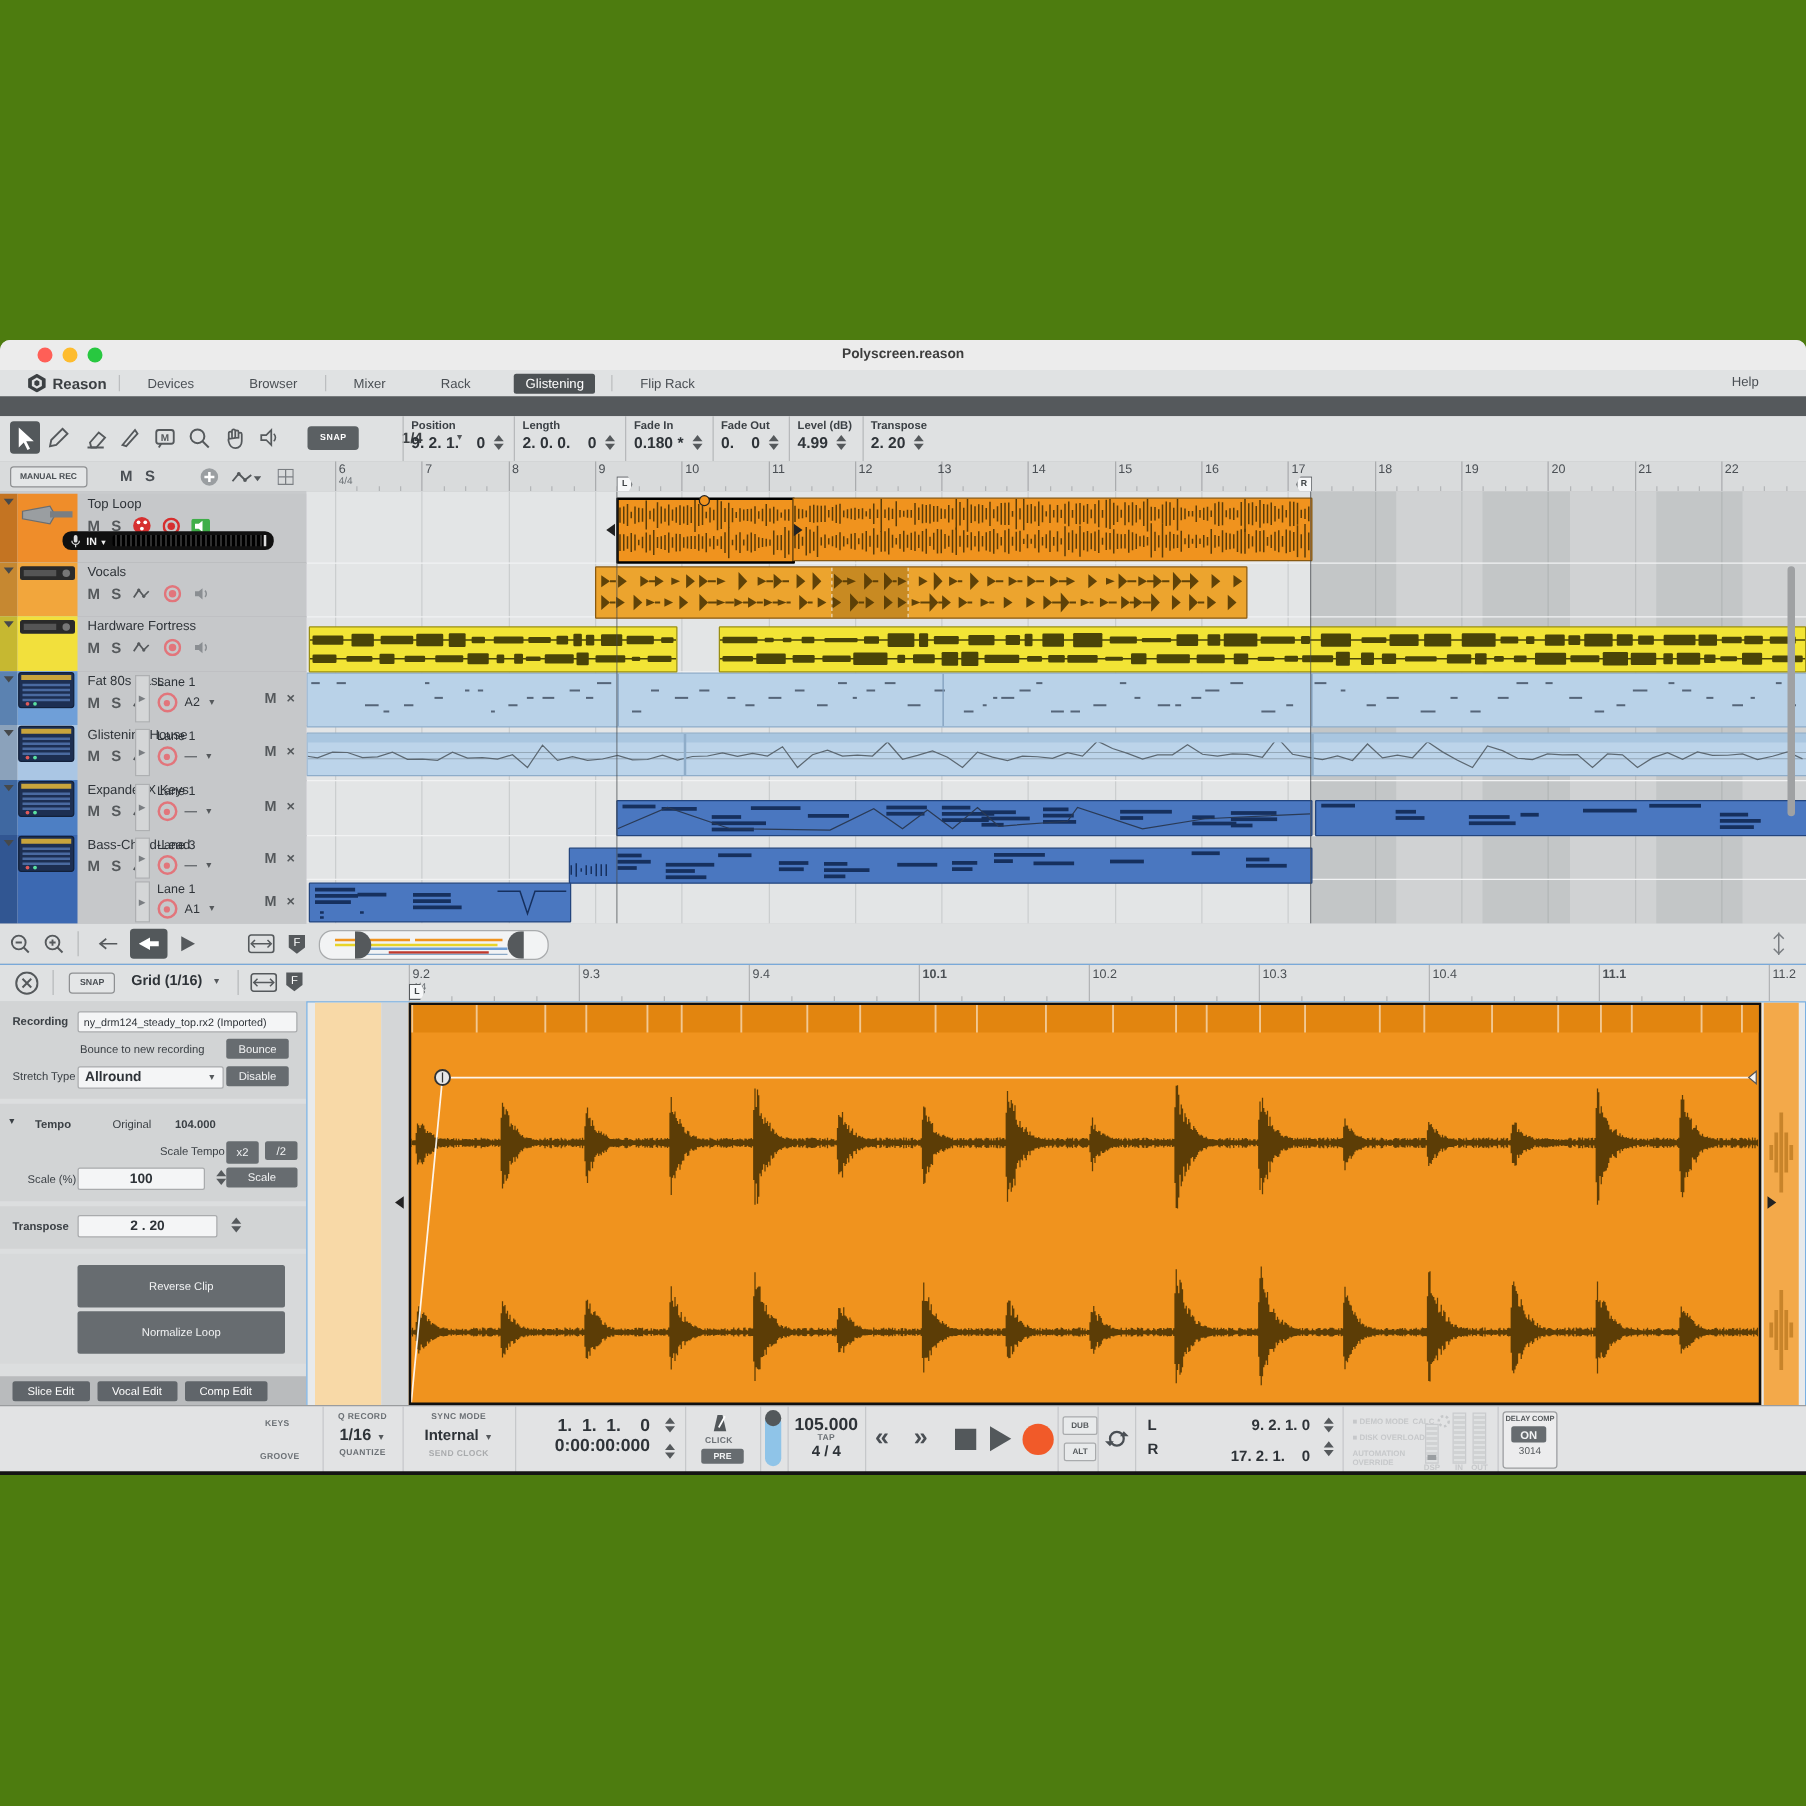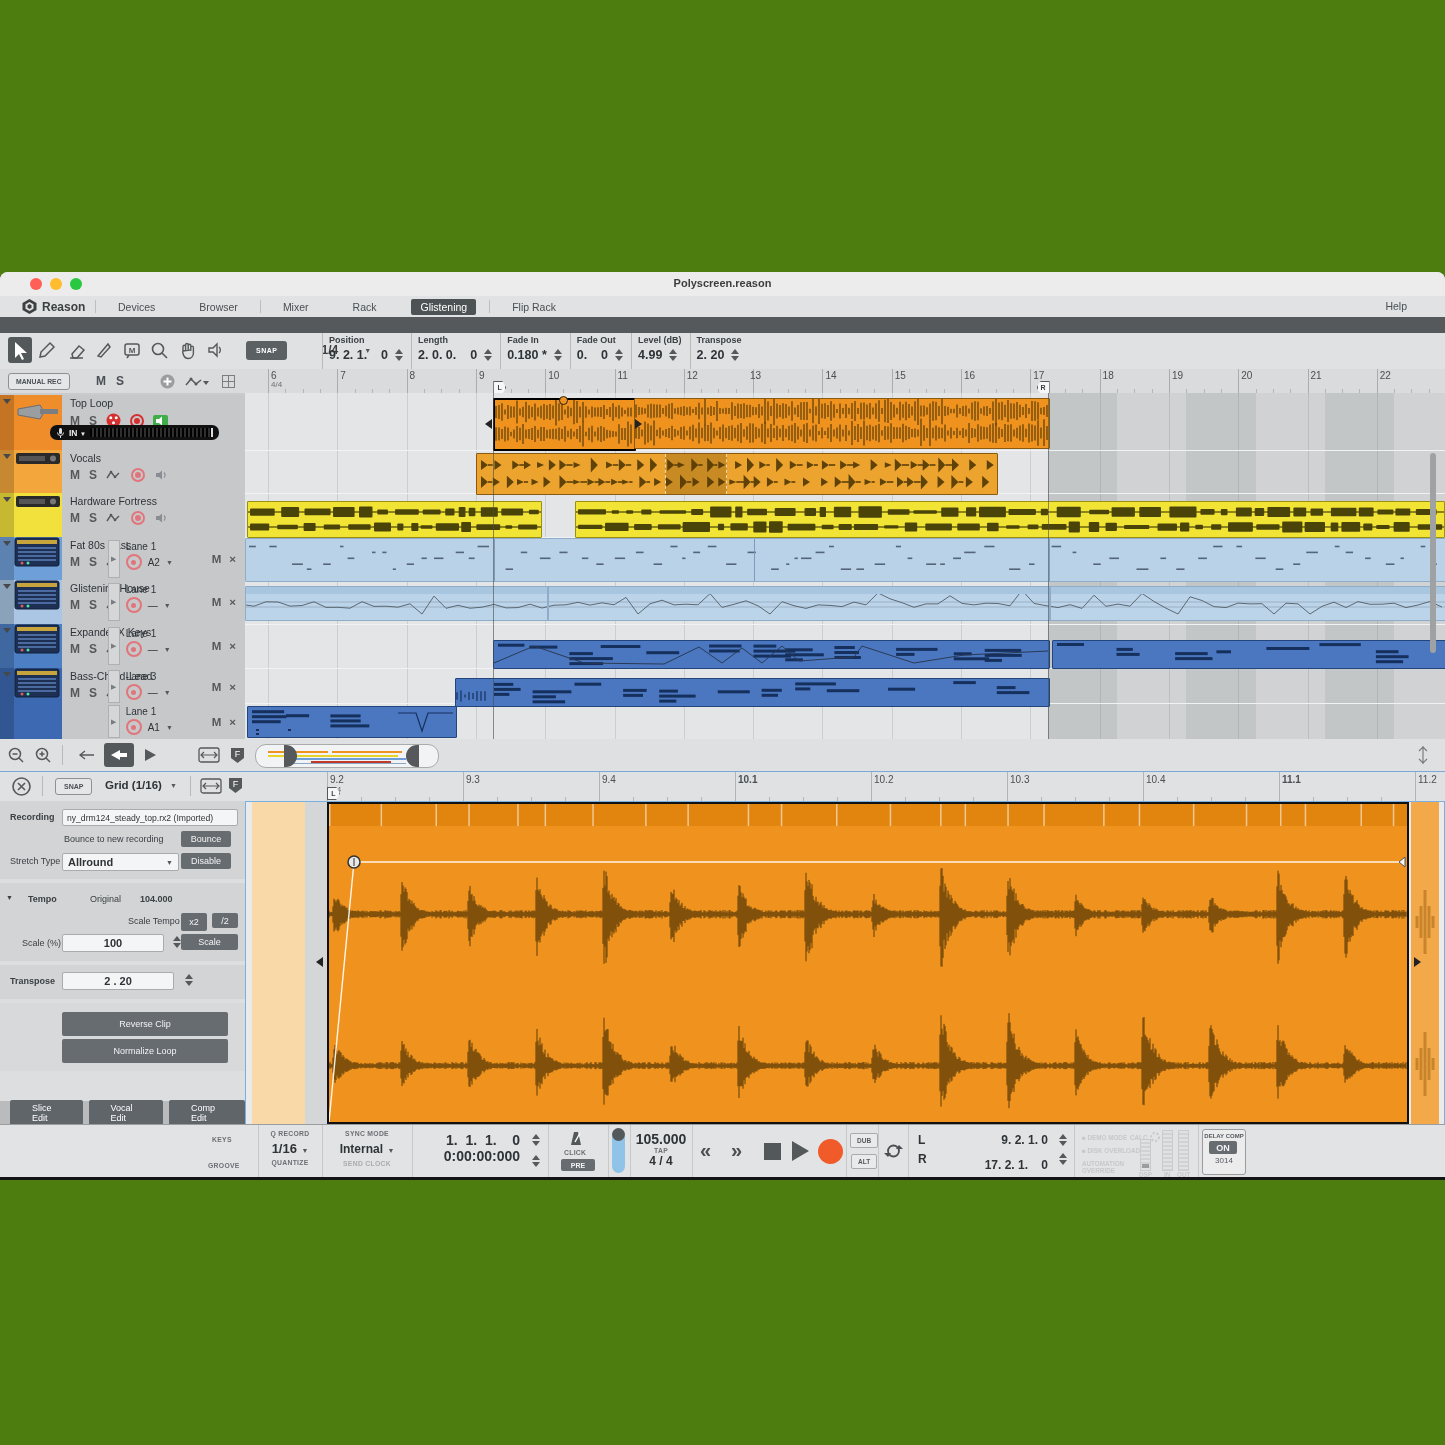--- a/index.html
+++ b/index.html
@@ -117,25 +117,25 @@
   .ed-body{position:absolute;left:0;top:29px;width:100%;height:324px;}
   .inspector{position:absolute;left:0;top:0;width:245px;height:324px;background:#dcdedf;overflow:hidden;}
   .insp-sec{position:relative;background:#d2d4d5;margin-bottom:4px;padding:6px 0;}
   .insp-row{position:relative;height:22px;}
   .insp-label{position:absolute;font-size:9px;color:#3b4045;top:5px;text-align:right;}
   .insp-label.b{font-weight:bold;}
   .fieldw{position:absolute;background:#f4f5f6;border:1px solid #a9abad;border-radius:2px;
           font-size:9px;color:#2e3338;display:flex;align-items:center;}
   .btnd{position:absolute;background:#676c70;color:#f2f3f4;border-radius:2px;font-size:9px;
         display:flex;align-items:center;justify-content:center;}
-  .bigbtn{position:relative;width:166px;height:24px;margin:3px 0 2px 62px;background:#676c70;color:#f2f3f4;
+  .bigbtn{position:relative;width:166px;height:34px;margin:3px 0 2px 62px;background:#676c70;color:#f2f3f4;
           border-radius:2px;font-size:9px;display:flex;align-items:center;justify-content:center;}
   .editbar{position:absolute;left:0;bottom:0;width:245px;height:24px;background:#b9bbbd;
            display:flex;align-items:center;gap:6px;padding-left:10px;box-sizing:border-box;}
-  .editbar .btn{background:#60656a;color:#fff;font-size:9px;border-radius:2px;padding:3px 22px;}
+  .editbar .btn{background:#60656a;color:#fff;font-size:9px;border-radius:2px;padding:3px 12px;}
   .wavearea{position:absolute;left:245px;top:0;width:1198px;height:322px;background:#e8eaeb;
             border:1px solid #79b0e2;overflow:hidden;}
   
   .transport{position:absolute;left:0;top:852px;width:100%;height:53px;background:#e2e3e4;
              border-top:1px solid #9a9c9e;}
   .tsec{position:absolute;top:0;height:53px;border-right:1px solid #c6c8ca;}
   .tp-tiny{font-size:6.8px;font-weight:bold;color:#6b7075;letter-spacing:.3px;}
   .tp-val{font-size:14px;font-weight:bold;color:#2e3338;white-space:pre;}
   .tp-med{font-size:12px;font-weight:bold;color:#2e3338;}
   .chev{font-size:20px;font-weight:bold;color:#4a4f54;line-height:20px;}

